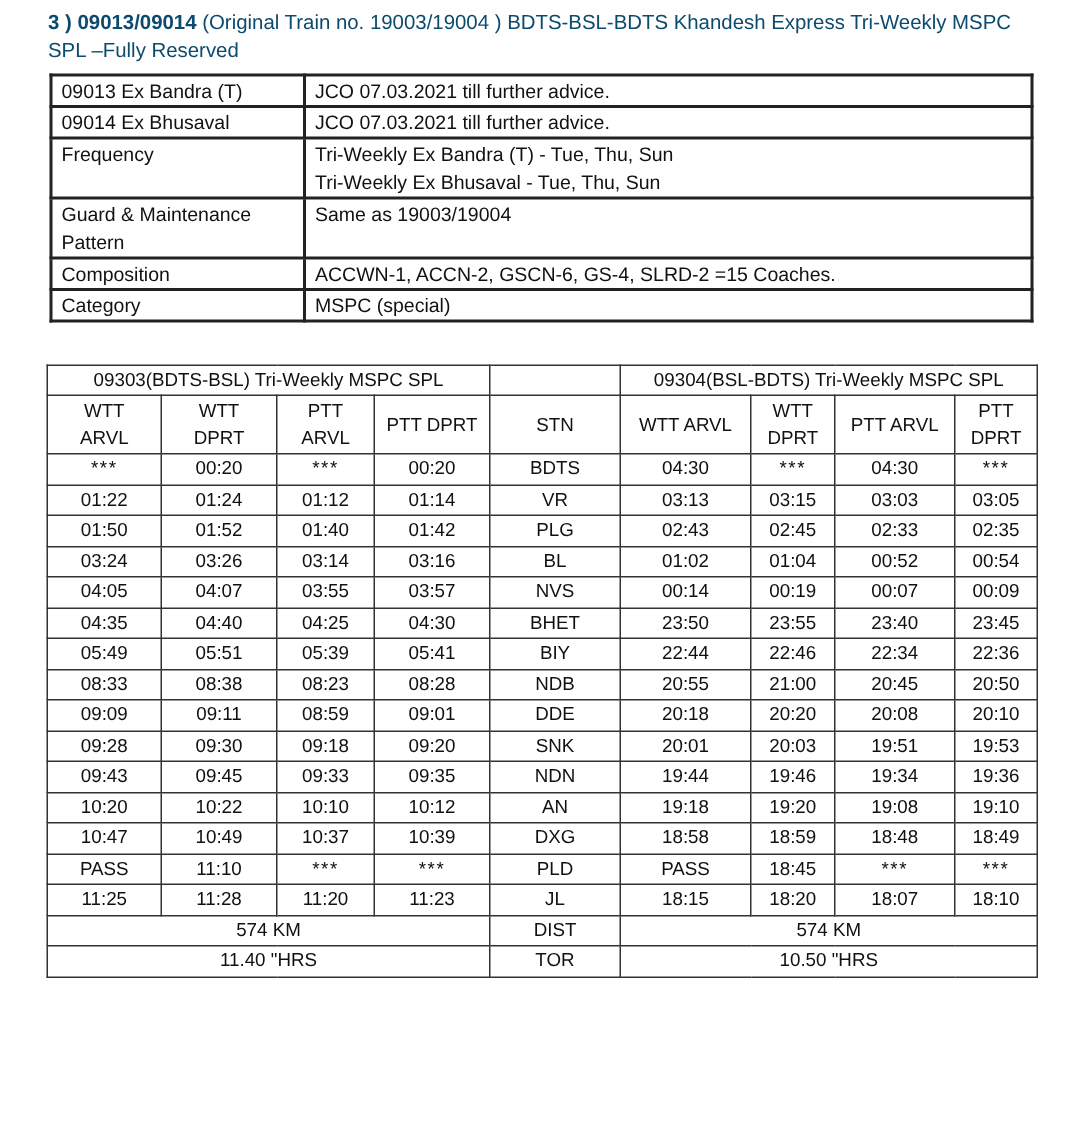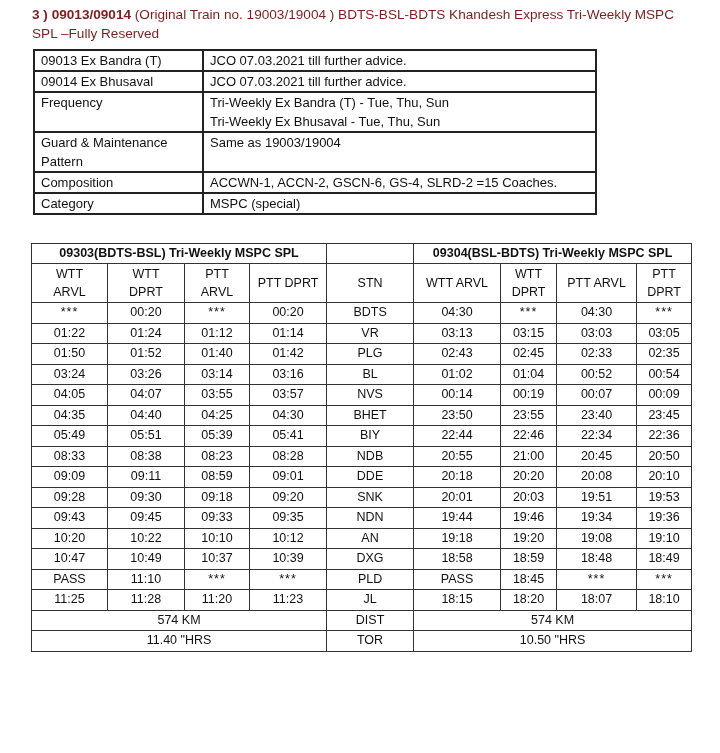--- a/index.html
+++ b/index.html
@@ -2,38 +2,38 @@
 <html><head>
 <meta charset="utf-8">
 <style>
   html, body { margin: 0; padding: 0; background: #ffffff; }
   body {
     width: 720px; height: 753px; position: relative; overflow: hidden;
     font-family: "Liberation Sans", sans-serif; color: #111;
   }
   .title {
     position: absolute; left: 32px; top: 5px; width: 670px;
-    font-size: 13.6px; line-height: 19px; color: #7f1d1d;
+    font-size: 13.6px; line-height: 19px; color: #0c4a6e;
   }
   .title b { font-weight: bold; }
 
   table { border-collapse: collapse; position: absolute; table-layout: fixed; }
-  .info { left: 33px; top: 49px; width: 564px; }
+  .info { left: 33px; top: 49px; width: 656px; }
   .info td {
     border: 2px solid #222; font-size: 13px; line-height: 19px;
     padding: 0 6px; vertical-align: top; color: #111;
   }
   .info td.k { width: 155px; }
 
   .tt { left: 31px; top: 243px; width: 660px; }
   .tt td {
     border: 1.3px solid #333; font-size: 12.5px; text-align: center;
     padding: 0; height: 19.5px; line-height: 15px; color: #111;
   }
-  .tt tr.hd td { height: 19px; font-weight: bold; }
+  .tt tr.hd td { height: 19px; }
   .tt tr.sh td { height: 38px; line-height: 18px; }
   .stars { letter-spacing: 1px; font-size: 11px; }
 </style>
 </head>
 <body>
 
 <div class="title">
   <b>3 ) 09013/09014</b><span> (Original Train no. 19003/19004 ) BDTS-BSL-BDTS Khandesh  Express Tri-Weekly MSPC SPL –Fully Reserved</span>
 </div>
 

